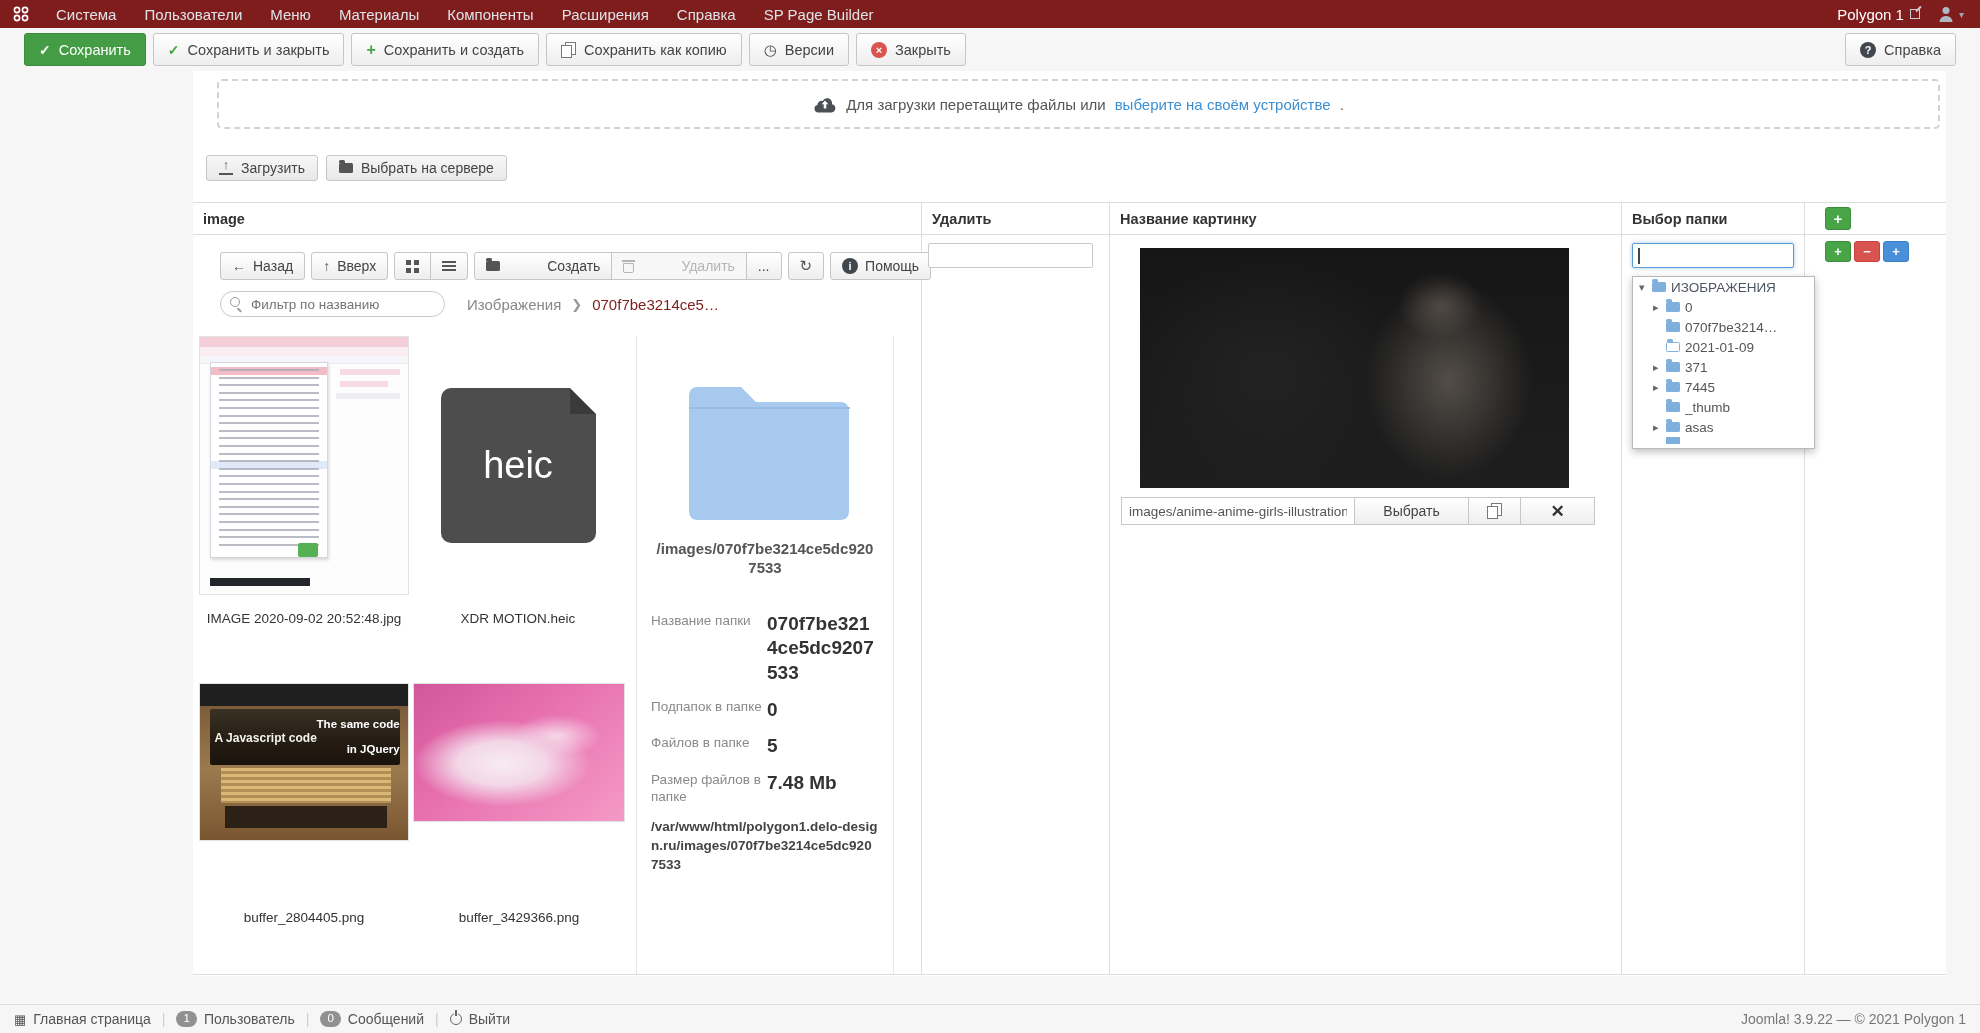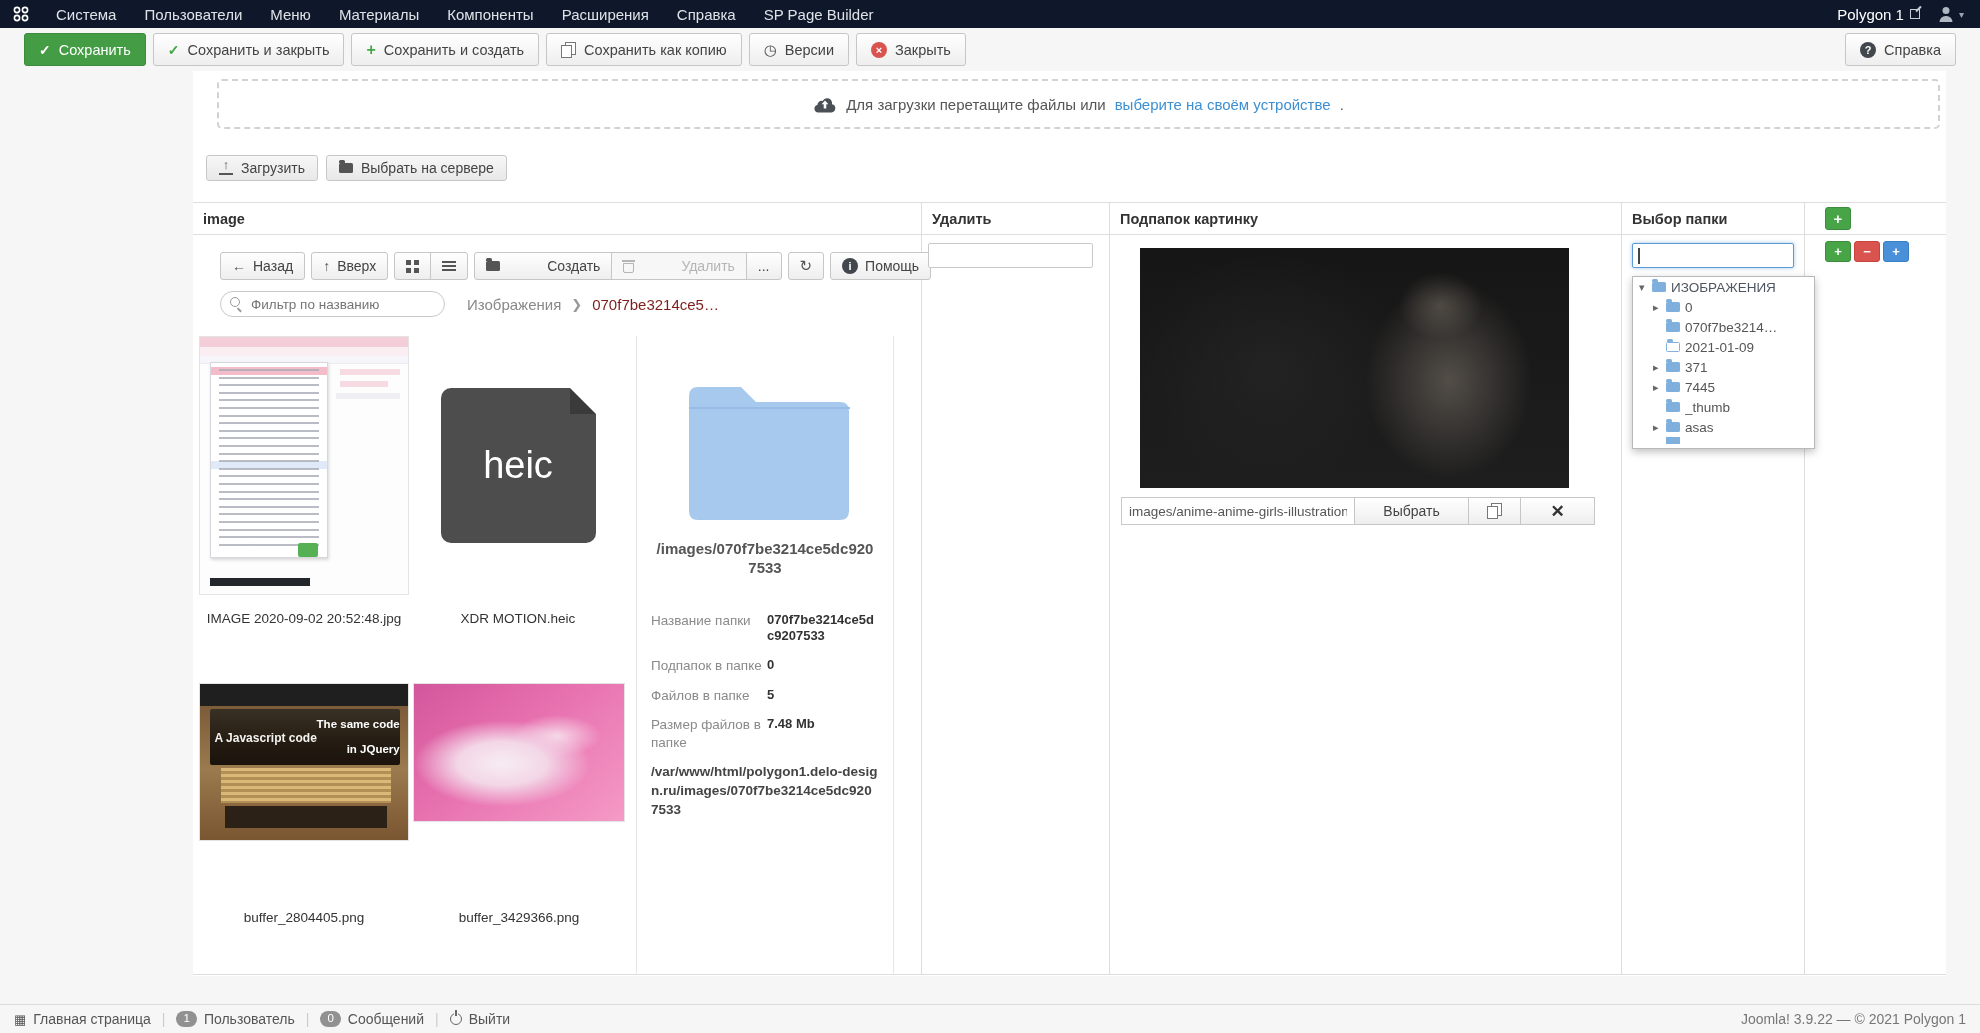--- a/index.html
+++ b/index.html
@@ -1,21 +1,21 @@
 <!DOCTYPE html>
 <html><head>
 <meta charset="utf-8">
 <style>
   * { margin:0; padding:0; box-sizing:border-box; }
   html,body { width:1980px; height:1033px; overflow:hidden; background:#f6f6f6;
     font-family:"Liberation Sans","DejaVu Sans",sans-serif; color:#333; }
   #app { position:relative; width:1980px; height:1033px; }
 
   
-  .topbar { position:absolute; top:0; left:0; right:0; height:28px; background:#0f172a;
+  .topbar { position:absolute; top:0; left:0; right:0; height:28px; background:#7f1d1d;
     display:flex; align-items:center; color:#dfe3e8; font-size:15px; z-index:60; }
   .joomla-logo { width:42px; height:28px; display:flex; align-items:center; justify-content:center; }
   .tmenu-item { padding:0 14px; height:28px; display:flex; align-items:center; cursor:pointer; white-space:nowrap; }
   .topbar-right { margin-left:auto; display:flex; align-items:center; gap:18px; padding-right:16px; }
   .sitename { display:flex; align-items:center; gap:6px; color:#fff; cursor:pointer; }
   .usermenu { display:flex; align-items:center; gap:5px; cursor:pointer; color:#9aa4af; }
 
   .ic-ext { width:10px; height:10px; border:1.5px solid #c7cdd6; display:inline-block; position:relative; }
   .ic-ext::after { content:''; position:absolute; top:-2px; right:-3px; width:7px; height:2px; background:#c7cdd6; transform:rotate(-45deg); }
   .ic-user { width:16px; height:15px; position:relative; display:inline-block; }
@@ -147,21 +147,21 @@
 
   
   .info-panel { position:absolute; left:443px; top:101px; width:258px; bottom:0; background:#fff;
     border-left:1px solid #e6e6e6; border-right:1px solid #e6e6e6; }
   .bigfolder { display:block; margin:38px auto 0; }
   .path-title { margin-top:16px; padding:0 18px; text-align:center; font-size:15px; font-weight:bold; color:#555;
     word-break:break-all; line-height:1.25; }
   .details { margin-top:34px; padding:0 14px; }
   .drow { display:flex; margin-bottom:12px; }
   .dlabel { width:116px; flex-shrink:0; color:#8a8a8a; font-size:13.5px; line-height:1.3; }
-  .dvalue { font-size:13px; font-weight:bold; color:#333; word-break:break-all; line-height:1.3; }
+  .dvalue { font-size:19px; font-weight:bold; color:#333; word-break:break-all; line-height:1.3; }
   .fullpath { margin-top:0; padding:0 14px; font-size:13.5px; font-weight:bold; color:#444; word-break:break-all; line-height:1.4; }
 
   
   .caption-input { position:absolute; top:8px; left:6px; width:165px; height:25px; border:1px solid #c9c9c9; border-radius:2px;
     font-size:13.5px; padding:0 6px; color:#333; outline:none; }
 
   
   .preview { position:absolute; top:13px; left:30px; width:429px; height:240px;
     background:
       radial-gradient(ellipse 26% 55% at 72% 55%, rgba(168,154,140,.40), transparent 75%),
@@ -430,21 +430,21 @@
       </div>
 
       <div class="mcol c2">
         <div class="col-header">Удалить</div>
         <div class="col-body">
           <input type="text" class="caption-input" style="">
         </div>
       </div>
 
       <div class="mcol c3">
-        <div class="col-header">Подпапок картинку</div>
+        <div class="col-header">Название картинку</div>
         <div class="col-body">
           <div class="preview"></div>
           <div class="upl-row">
             <input type="text" value="images/anime-anime-girls-illustration-fan" style="">
             <button class="upl-btn w-choose">
                 <span>Выбрать</span>
               </button>
             <button class="upl-btn w-copy">
                 <span class="ic-copy"></span>
               </button>

